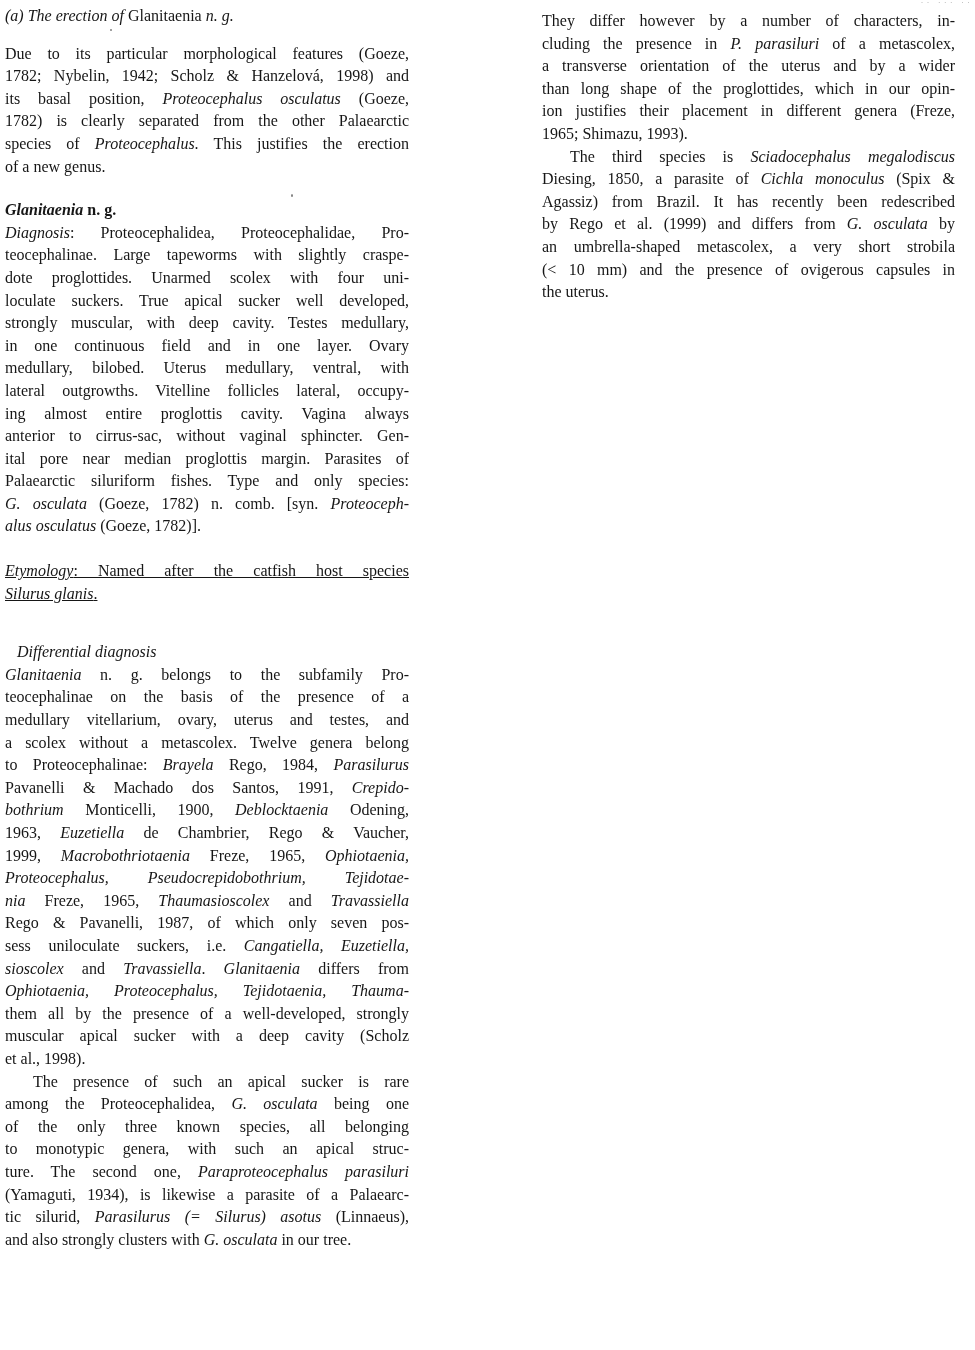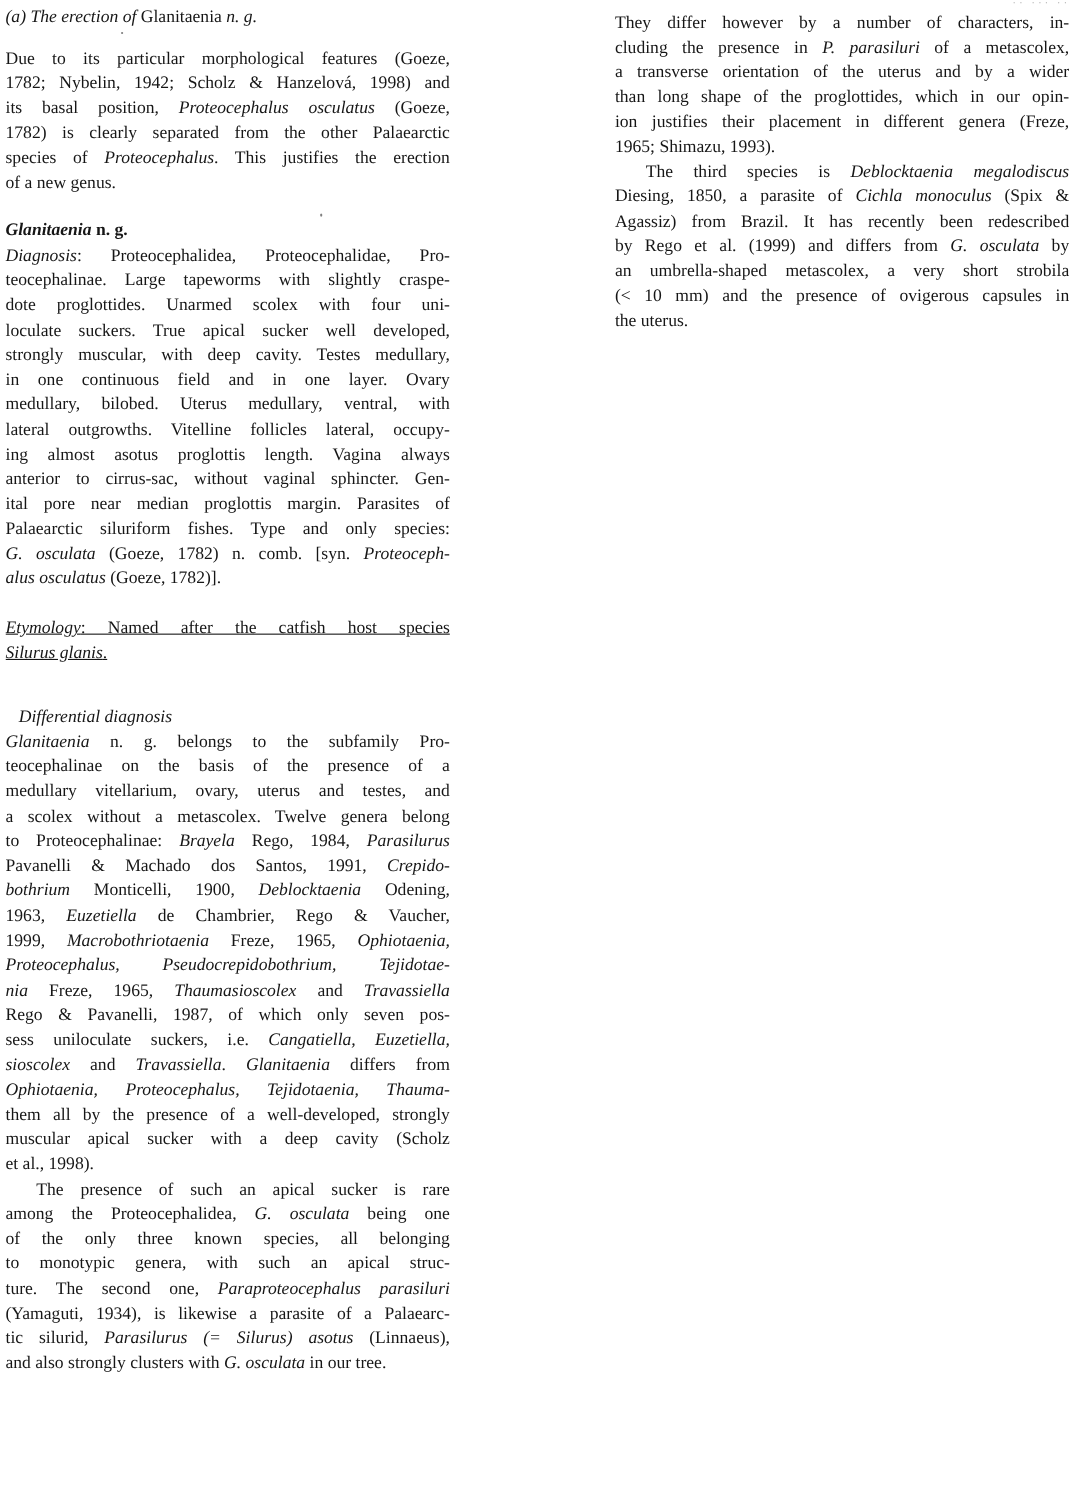--- a/index.html
+++ b/index.html
@@ -7,21 +7,21 @@
     position:relative;
     width:975px;height:1350px;
     background:#ffffff;
     color:#161616;
     font-family:"Liberation Serif", serif;
     font-size:16px;
     overflow:hidden;
   }
   .col{position:absolute;}
   .col-left{left:5px;top:5px;width:404px;}
-  .col-right{left:559px;top:10px;width:413px;font-family:Liberation Serif, serif;}
+  .col-right{left:542px;top:10px;width:413px;font-family:Liberation Serif, serif;}
   .line{
     height:22.6px;
     line-height:22.6px;
     overflow:hidden;
     white-space:normal;
     text-align:left;
   }
   .line.j{
     text-align:justify;
     text-align-last:justify;
@@ -72,21 +72,21 @@
       </div>
       <div class="block b-para-diagnosis">
         <div class="line j"><span class="s-i">Diagnosis</span><span>: Proteocephalidea, Proteocephalidae, Pro-</span></div>
         <div class="line j"><span>teocephalinae. Large tapeworms with slightly craspe-</span></div>
         <div class="line j"><span>dote proglottides. Unarmed scolex with four uni-</span></div>
         <div class="line j"><span>loculate suckers. True apical sucker well developed,</span></div>
         <div class="line j"><span>strongly muscular, with deep cavity. Testes medullary,</span></div>
         <div class="line j"><span>in one continuous field and in one layer. Ovary</span></div>
         <div class="line j"><span>medullary, bilobed. Uterus medullary, ventral, with</span></div>
         <div class="line j"><span>lateral outgrowths. Vitelline follicles lateral, occupy-</span></div>
-        <div class="line j"><span>ing almost asotus proglottis length. Vagina always</span></div>
+        <div class="line j"><span>ing almost entire proglottis cavity. Vagina always</span></div>
         <div class="line j"><span>anterior to cirrus-sac, without vaginal sphincter. Gen-</span></div>
         <div class="line j"><span>ital pore near median proglottis margin. Parasites of</span></div>
         <div class="line j"><span>Palaearctic siluriform fishes. Type and only species:</span></div>
         <div class="line j"><span class="s-i">G. osculata</span><span> (Goeze, 1782) n. comb. [syn. </span><span class="s-i">Proteoceph-</span></div>
         <div class="line"><span class="s-i">alus osculatus</span><span> (Goeze, 1782)].</span></div>
       </div>
       <div class="block b-para-etymology">
         <div class="line j"><span class="s-i">Etymology</span><span>: Named after the catfish host species</span></div>
         <div class="line"><span class="s-i">Silurus glanis</span><span>.</span></div>
       </div>
@@ -128,21 +128,21 @@
   <div class="col col-right">
       <div class="block b-para-they-differ">
         <div class="line j"><span>They differ however by a number of characters, in-</span></div>
         <div class="line j"><span>cluding the presence in </span><span class="s-i">P. parasiluri</span><span> of a metascolex,</span></div>
         <div class="line j"><span>a transverse orientation of the uterus and by a wider</span></div>
         <div class="line j"><span>than long shape of the proglottides, which in our opin-</span></div>
         <div class="line j"><span>ion justifies their placement in different genera (Freze,</span></div>
         <div class="line"><span>1965; Shimazu, 1993).</span></div>
       </div>
       <div class="block b-para-third-species">
-        <div class="line j ind"><span>The third species is </span><span class="s-i">Deblocktaenia megalodiscus</span></div>
+        <div class="line j ind"><span>The third species is </span><span class="s-i">Sciadocephalus megalodiscus</span></div>
         <div class="line j"><span>Diesing, 1850, a parasite of </span><span class="s-i">Cichla monoculus</span><span> (Spix &amp;</span></div>
         <div class="line j"><span>Agassiz) from Brazil. It has recently been redescribed</span></div>
         <div class="line j"><span>by Rego et al. (1999) and differs from </span><span class="s-i">G. osculata</span><span> by</span></div>
         <div class="line j"><span>an umbrella-shaped metascolex, a very short strobila</span></div>
         <div class="line j"><span>(&lt; 10 mm) and the presence of ovigerous capsules in</span></div>
         <div class="line"><span>the uterus.</span></div>
       </div>
     </div>
 
   <div class="speck speck-1"></div>

